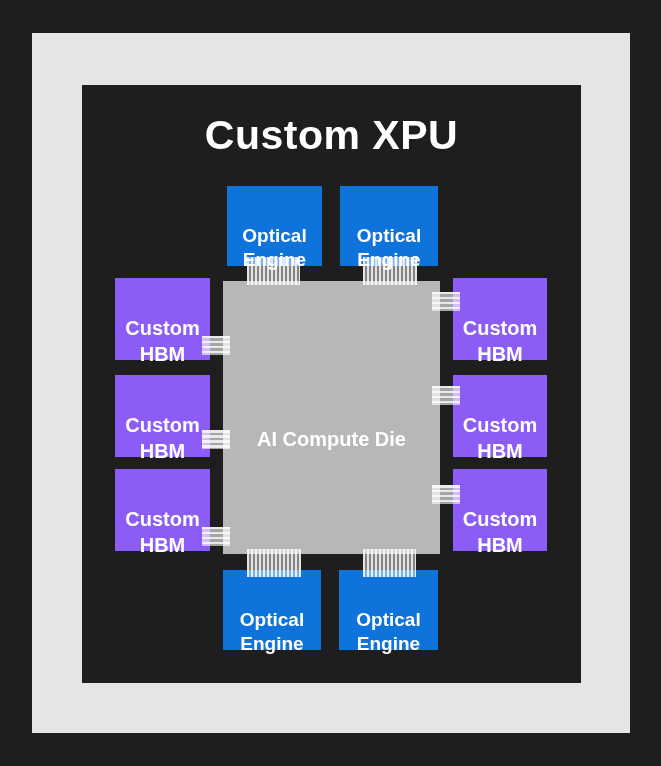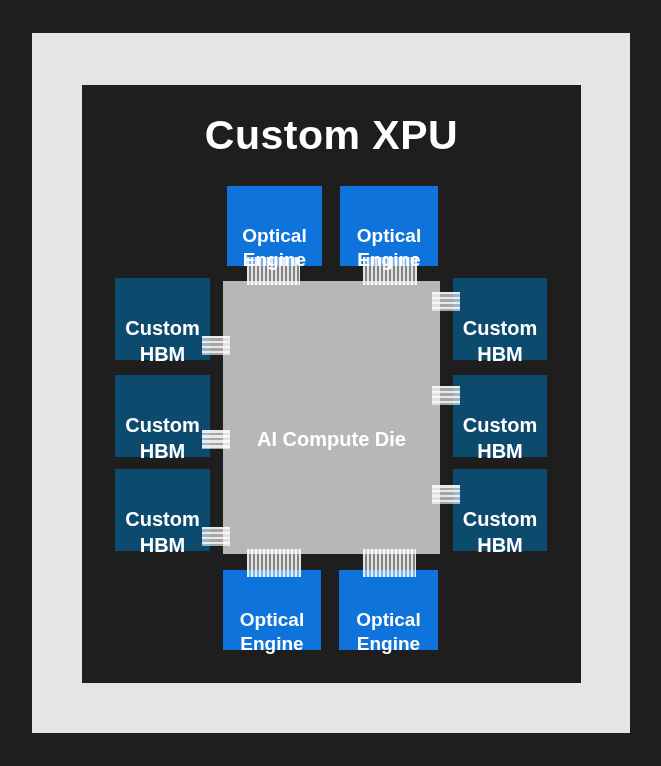--- a/index.html
+++ b/index.html
@@ -52,21 +52,21 @@
   .oe2 { left: 258px; top: 101px; width: 98px; height: 80px; }
   .oe3 { left: 141px; top: 485px; width: 98px; height: 80px; }
   .oe4 { left: 257px; top: 485px; width: 99px; height: 80px; }
   .die {
     left: 141px; top: 196px;
     width: 217px; height: 273px;
     background: #b7b7b9;
     font-size: 20px;
   }
   .hbm {
-    background: #0c4a6e;
+    background: #8b5cf6;
     font-size: 20px;
     line-height: 1.3;
     width: 95px; height: 82px;
   }
   .hbm-l { left: 33px; }
   .hbm-r { left: 371px; width: 94px; }
   .row1 { top: 193px; }
   .row2 { top: 290px; }
   .row3 { top: 384px; }
   

